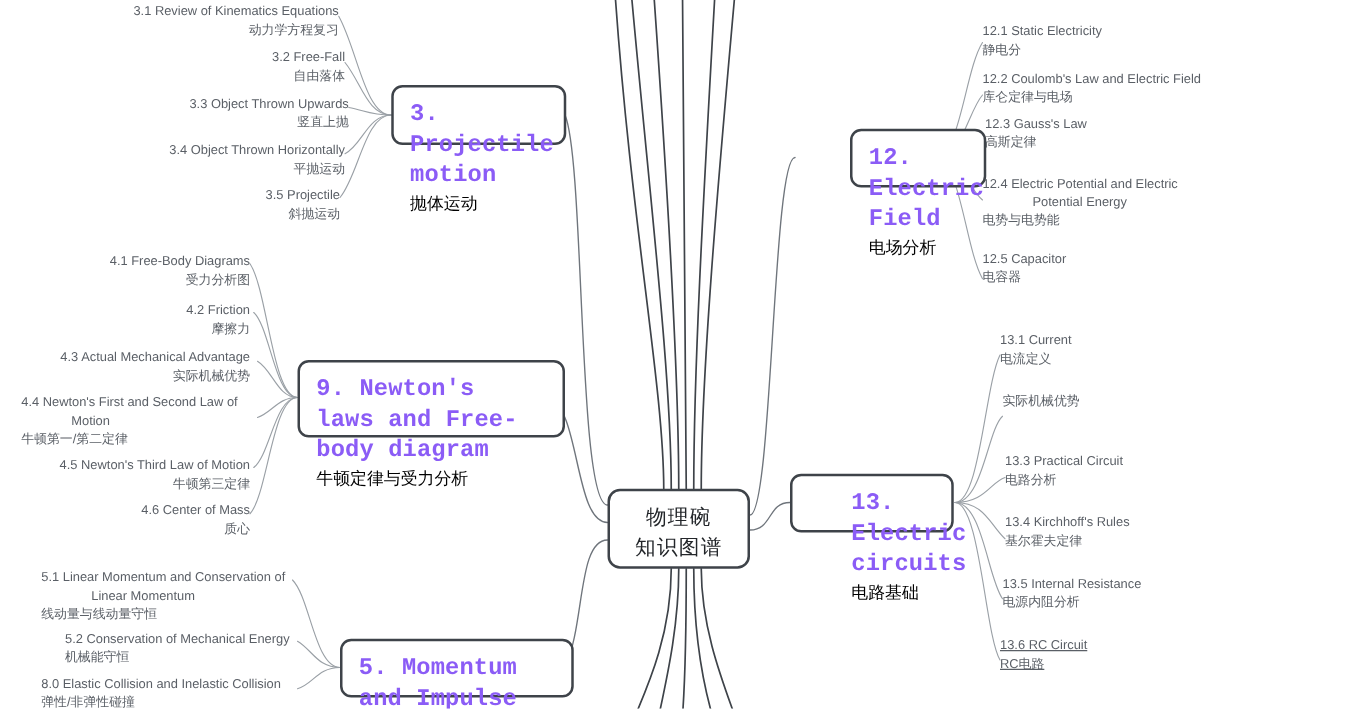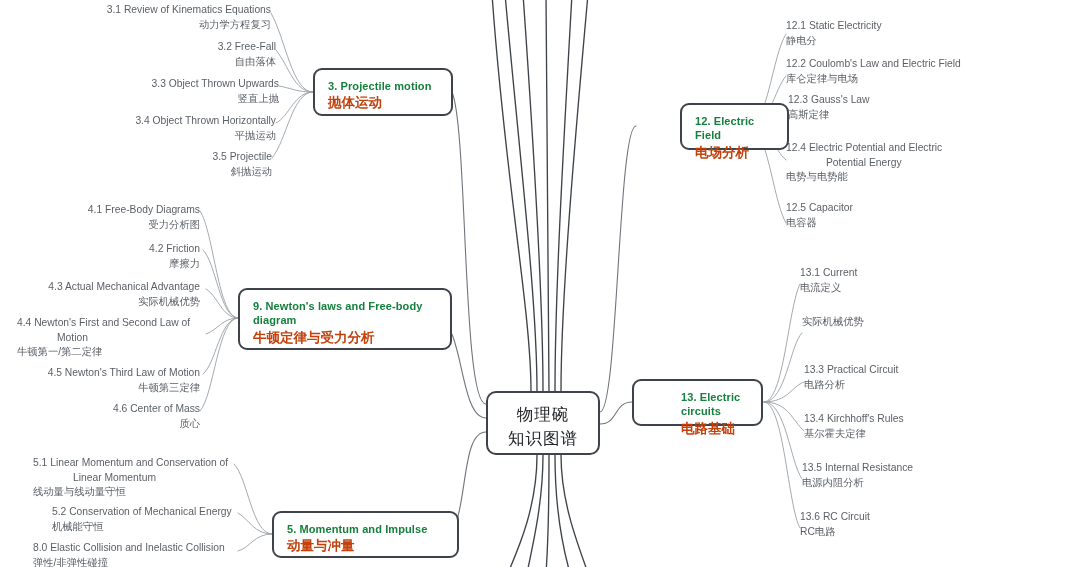--- a/index.html
+++ b/index.html
@@ -32,31 +32,31 @@
     position: absolute;
     box-sizing: border-box;
     background: #ffffff;
     border: 2px solid #3e4349;
     border-radius: 9px;
     padding: 9px 13px;
     z-index: 5;
   }
   .node .en {
     font-weight: bold;
-    font-size: 11px;
+    font-size: 19px;
     line-height: 1.3;
-    color: #15803d;
+    color: #8b5cf6;
     letter-spacing: .1px;
+    font-family: Liberation Mono, monospace;
   }
   .node .zh {
     font-size: 13.5px;
     line-height: 1.35;
-    color: #c2410c;
+    color: #000000;
     margin-top: 1px;
-    font-weight: bold;
   }
   #node-center {
     text-align: center;
     border-radius: 10px;
   }
   #node-center .zh-big {
     font-size: 16.5px;
     line-height: 1.45;
     color: #23262a;
     letter-spacing: 1px;
@@ -267,18 +267,18 @@
     <span class="l-zh">电路分析</span>
   </div>
   <div class="leaf left-align" style="left:804px; top:412px; width:200px;">
     <span class="l-en">13.4 Kirchhoff's Rules</span>
     <span class="l-zh">基尔霍夫定律</span>
   </div>
   <div class="leaf left-align" style="left:802px; top:461px; width:200px;">
     <span class="l-en">13.5 Internal Resistance</span>
     <span class="l-zh">电源内阻分析</span>
   </div>
-  <div class="leaf left-align" style="left:800px; top:510px; width:170px;">
+  <div class="leaf left-align" style="left:800px; top:510px; width:170px;text-decoration:underline;">
     <span class="l-en">13.6 RC Circuit</span>
     <span class="l-zh">RC电路</span>
   </div>
 
 </div>
 
 </body></html>

